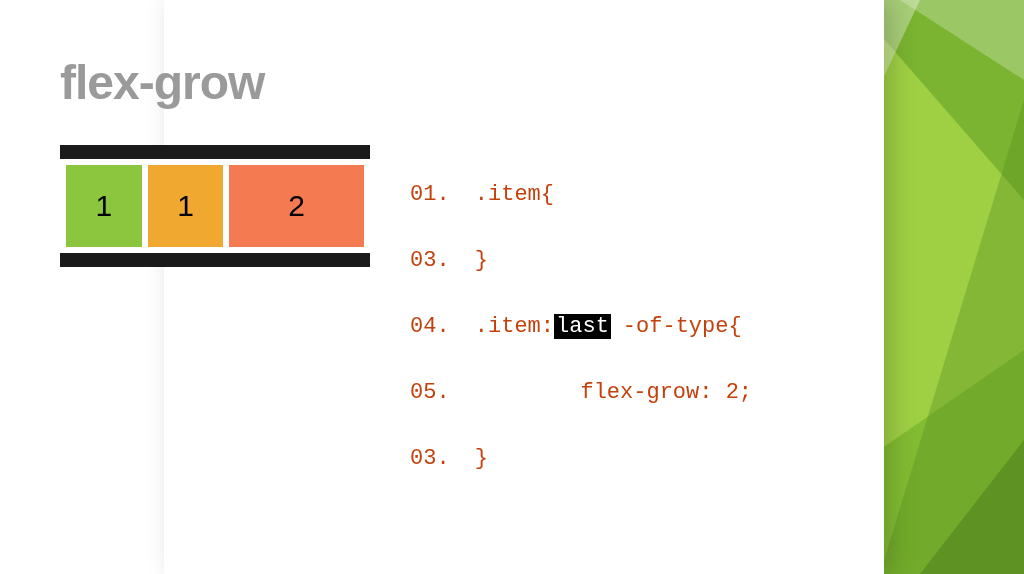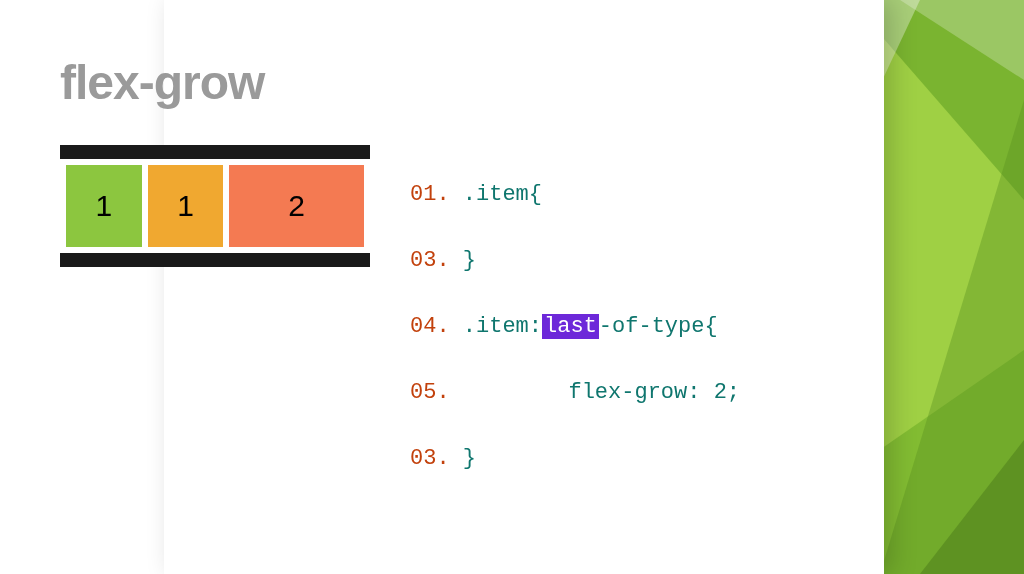--- a/index.html
+++ b/index.html
@@ -63,24 +63,25 @@
     .code-block {
       font-family: 'Courier New', Courier, monospace;
       font-size: 22px;
       line-height: 1.5;
       white-space: pre;
     }
     .line-num {
       color: #c2410c;
     }
     .code-text {
-      color: #0f766e;
+      color: #c2410c;
+      margin-left: 12px;
     }
     .highlight {
-      background: #6d28d9;
+      background: #000000;
       color: #ffffff;
       padding: 0 2px;
     }
     .content-shadow {
       position: absolute;
       top: 0;
       right: 140px;
       bottom: 0;
       width: 720px;
       background: #fff;

